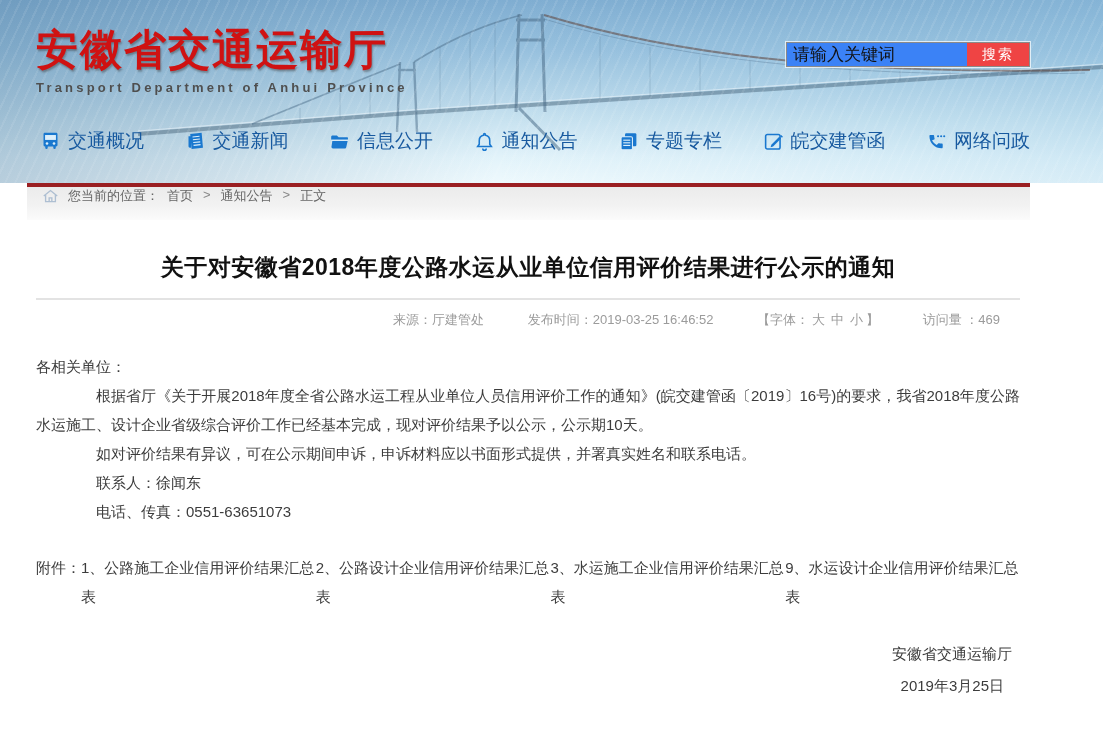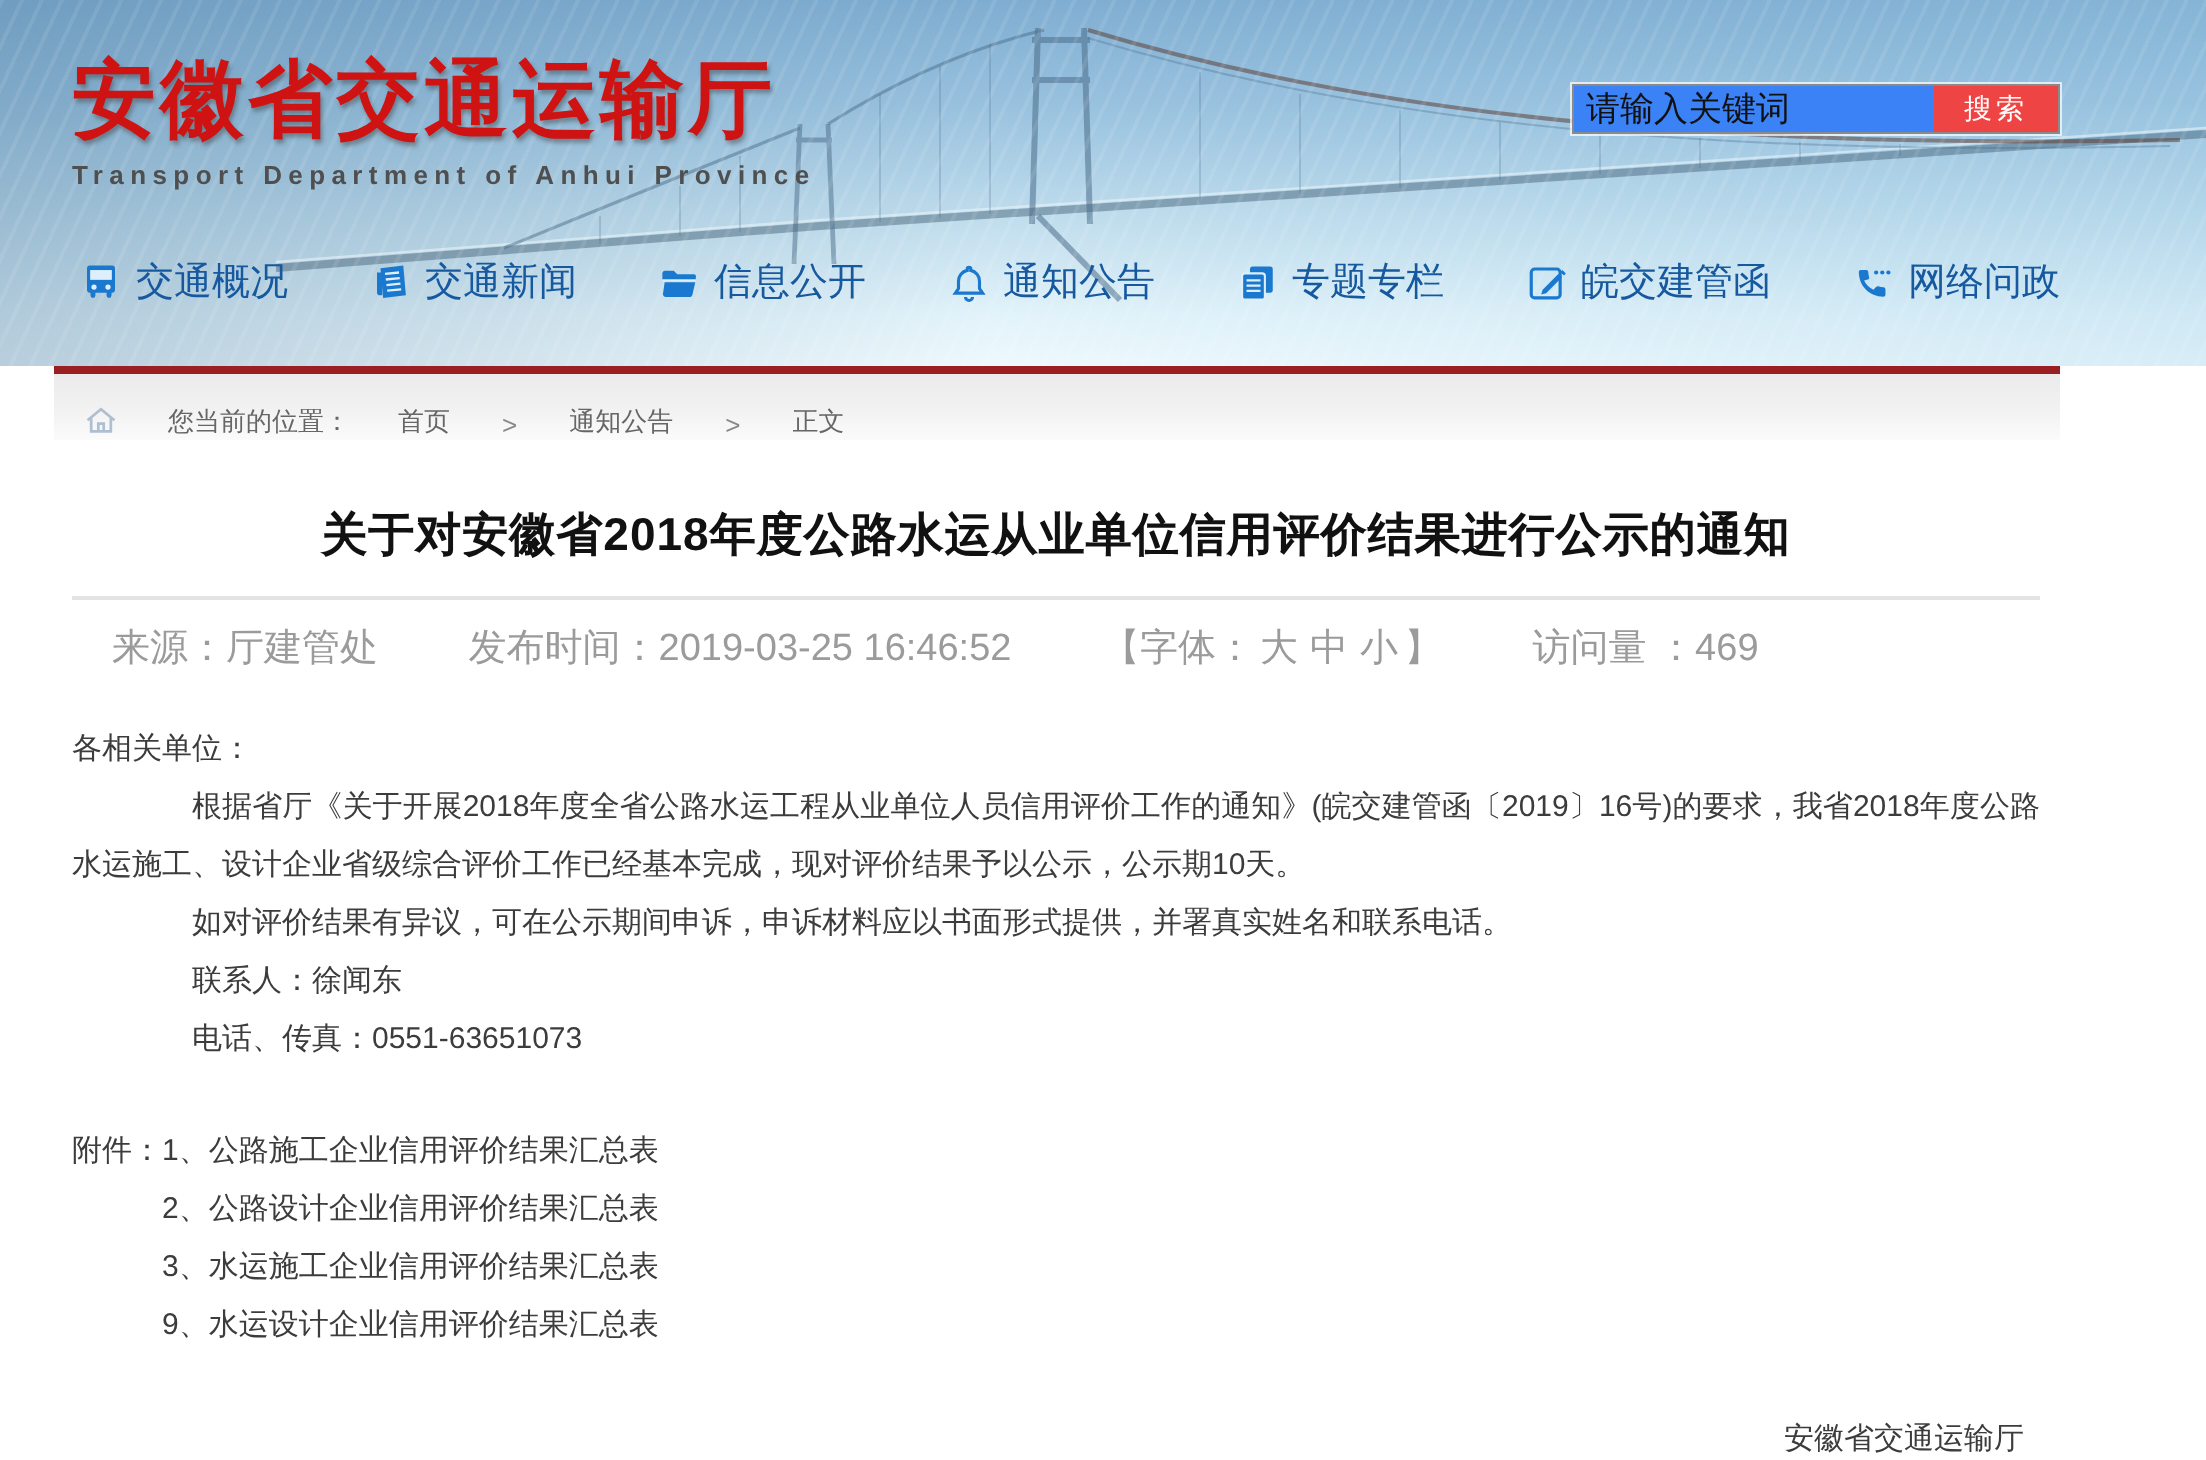--- a/index.html
+++ b/index.html
@@ -45,42 +45,42 @@
     position:absolute; left:40px; right:73px; bottom:22px; height:40px;
     display:flex; justify-content:space-between; align-items:center;
   }
   .nav-item { display:flex; align-items:center; gap:7px; cursor:pointer; }
   .nav-item .ni { display:flex; align-items:center; }
   .nav-item .nl { font-size:19px; color:#17599f; white-space:nowrap; }
   
   .content-col { margin-left:27px; width:1003px; }
   .redline { height:4px; background:#9a1f22; }
   .breadcrumb {
-    height:33px; display:flex; align-items:flex-end; gap:24px; padding-left:14px;
+    height:33px; display:flex; align-items:flex-start; gap:8px; padding-left:14px;
     background:linear-gradient(180deg,#ebebeb 0%, #f2f2f2 55%, #fbfbfb 100%);
     font-size:13px; color:#666;
   }
   .breadcrumb .crumb { color:#666; cursor:pointer; }
   .breadcrumb .sep { color:#888; margin:0 2px; }
   
   .article { padding:0 10px 0 9px; }
   .article-title {
     margin:0; padding-top:32px; text-align:center;
     font-size:23px; font-weight:bold; color:#111; letter-spacing:.5px;
   }
   .title-divider { margin-top:15px; border-bottom:2px solid #e3e3e3; }
-  .meta { margin-top:11px; text-align:left; font-size:19px; color:#9b9b9b; }
+  .meta { margin-top:11px; text-align:right; font-size:13px; color:#9b9b9b; }
   .meta > span { margin:0 20px; }
   .meta .fs { margin:0 3px; cursor:pointer; }
   .body-text { margin-top:23px; font-size:15px; color:#3c3c3c; }
   .body-text p { margin:0; line-height:29px; text-align:justify; }
   .body-text p.indent { text-indent:60px; }
   .attachments { margin-top:27px; display:flex; align-items:flex-start; font-size:15px; color:#3c3c3c; }
   .attachments .att-label { line-height:29px; white-space:nowrap; }
-  .att-list { display:flex; flex-direction:column; }
+  .att-list { display:flex; }
   .att-list a { line-height:29px; color:#3c3c3c; text-decoration:none; cursor:pointer; }
   .signature { margin-top:28px; text-align:right; font-size:15px; color:#3c3c3c; }
   .signature .org { line-height:30px; padding-right:8px; }
   .signature .date { line-height:34px; padding-right:16px; }
 </style>
 </head>
 <body>
 
 <div class="banner">
   <svg class="bridge" viewBox="0 0 1103 183" width="1103" height="183">

